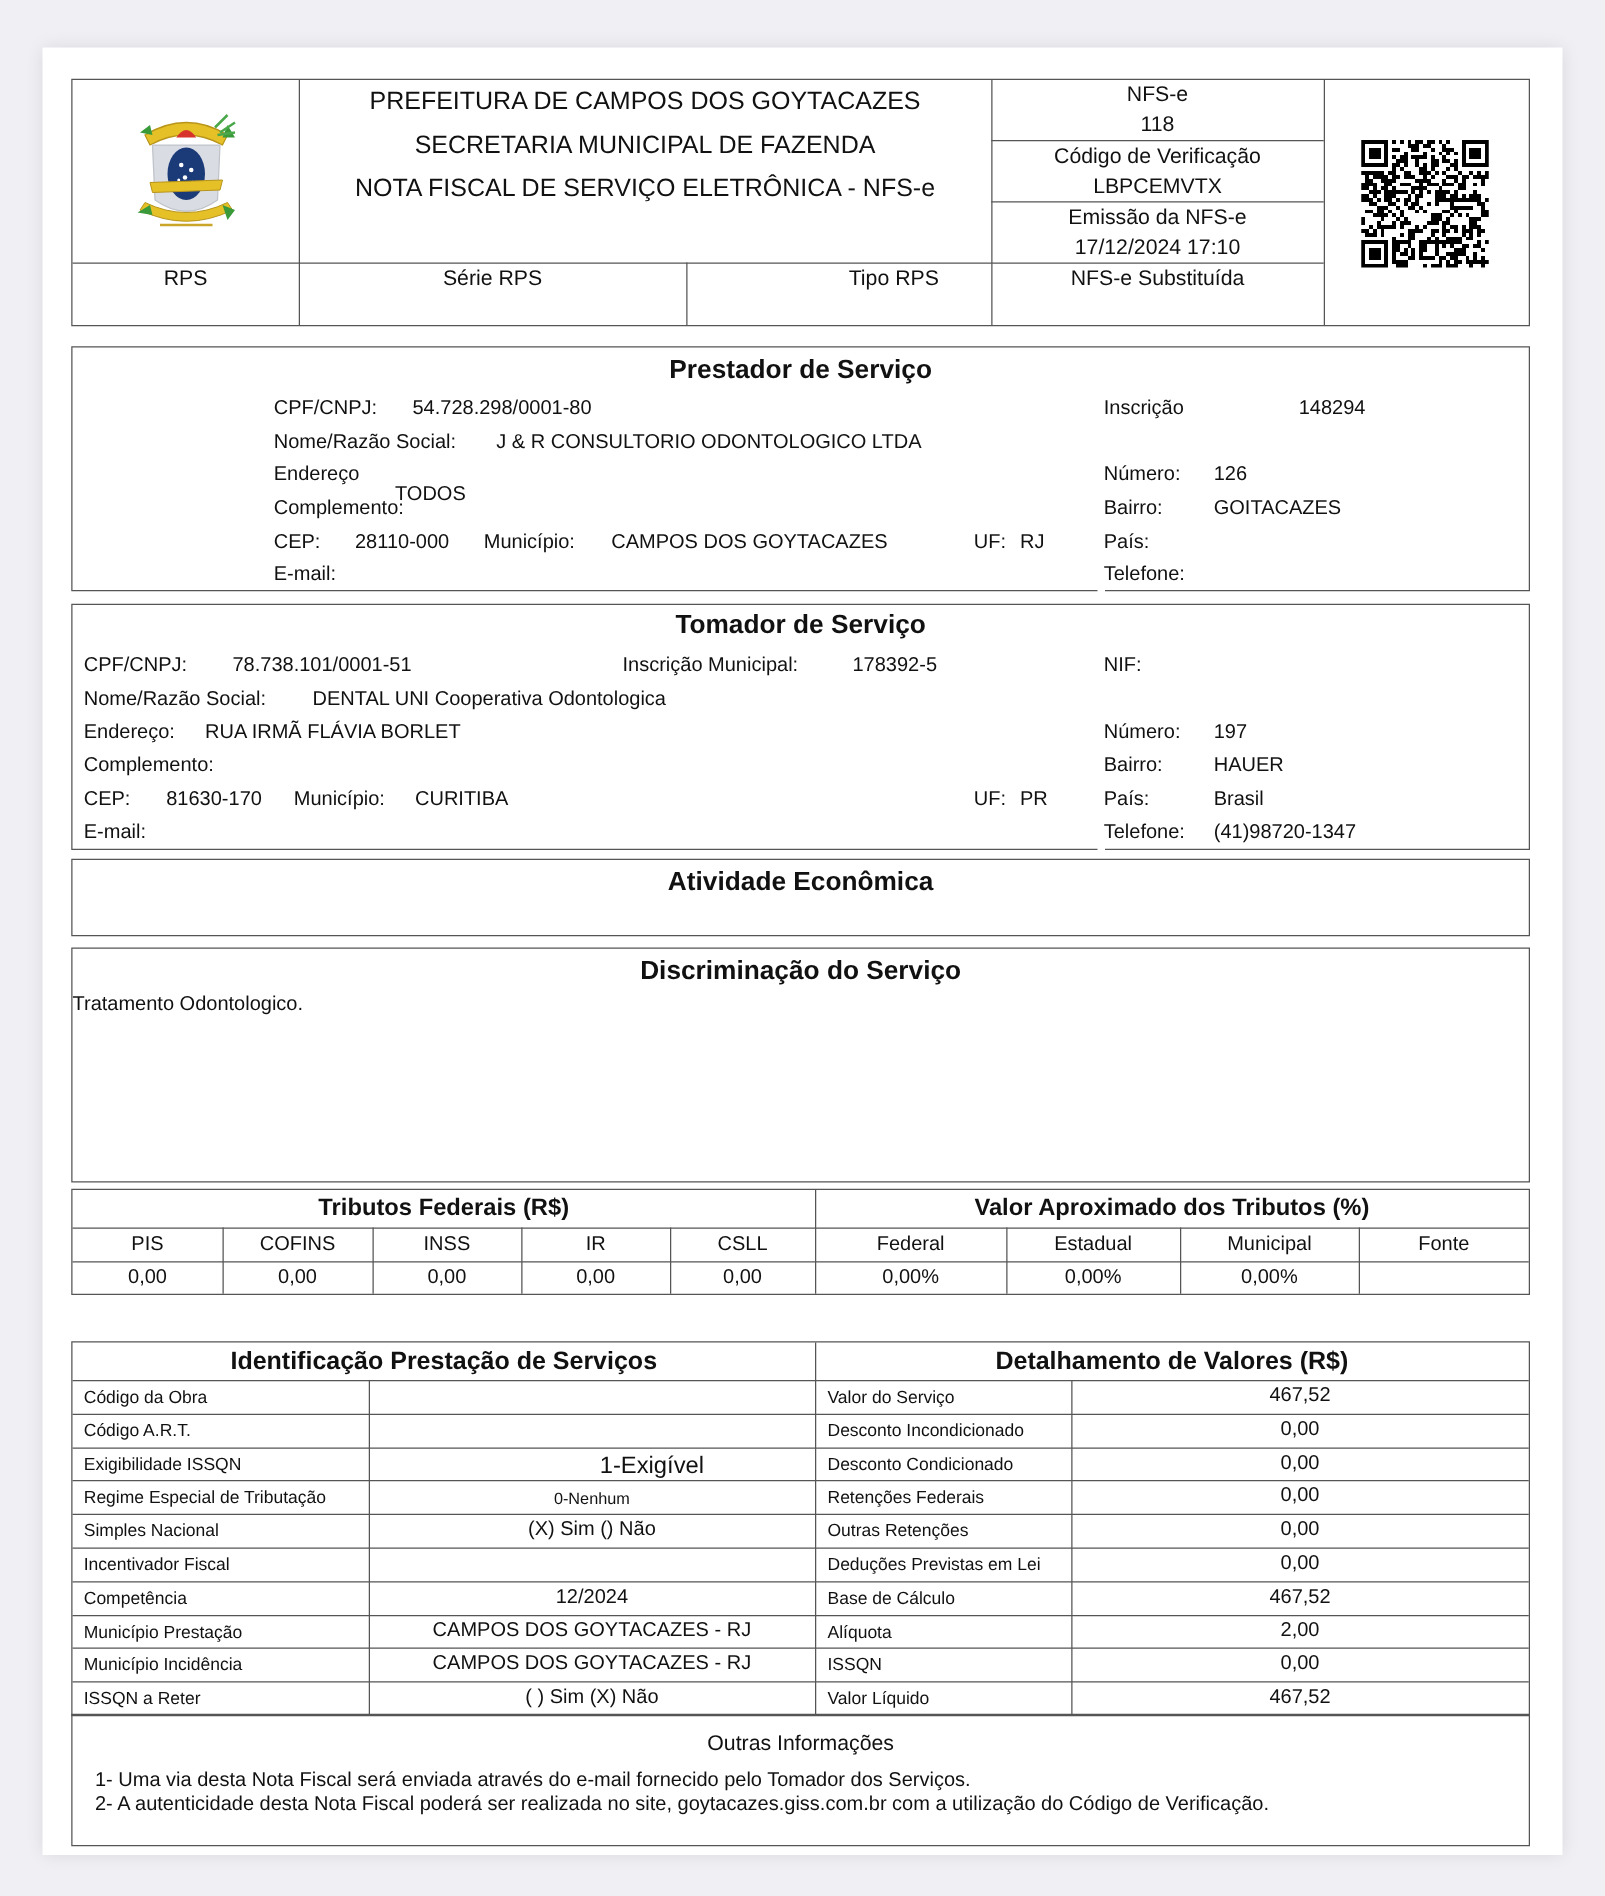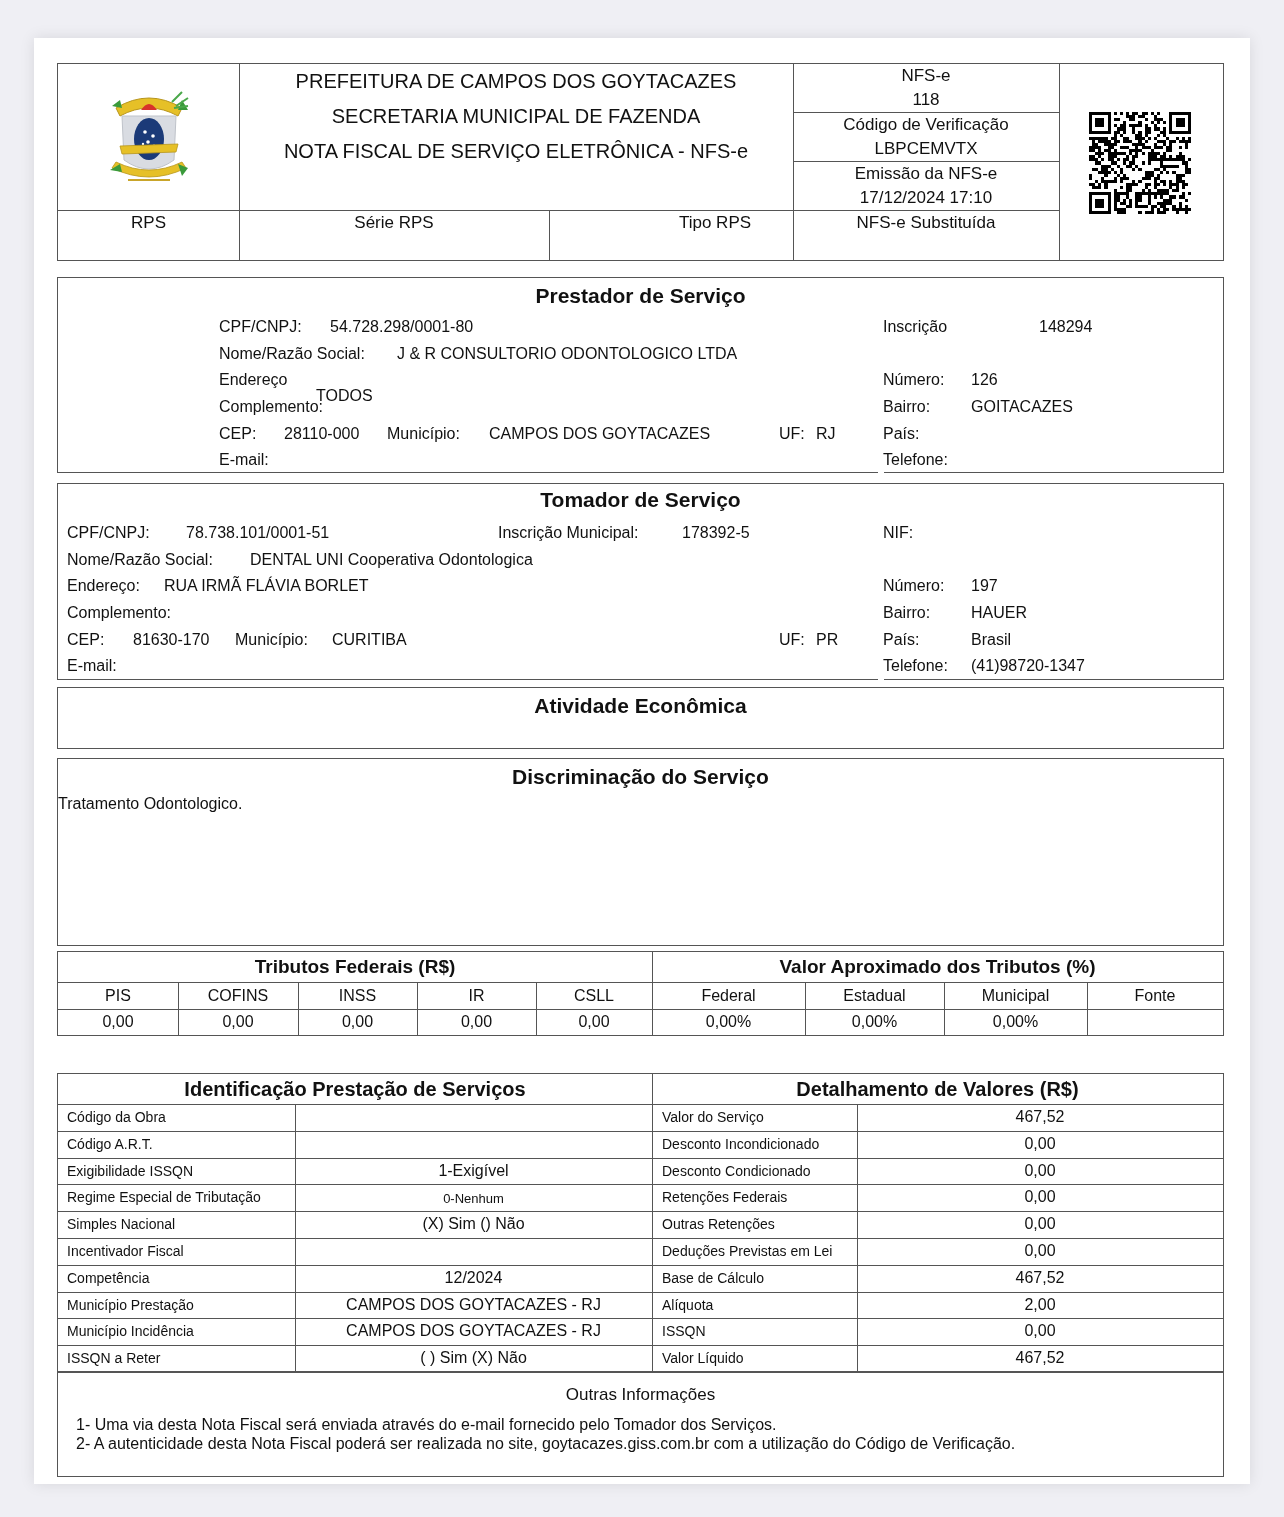--- a/index.html
+++ b/index.html
@@ -657,21 +657,21 @@
         <div class="abs center" style="left:237px; width:357px; font-size:16px; top:34px;"></div>
         <div class="abs f14" style="left:604px; top:35px;">Valor do Serviço</div>
         <div class="abs f16 center" style="left:799px; width:366px; top:34px;">467,52</div>
         <div class="hline" style="left:0; top:56.8px; width:1165px;"></div>
         <div class="abs f14" style="left:9px; top:61.8px;">Código A.R.T.</div>
         <div class="abs center" style="left:237px; width:357px; font-size:16px; top:60.8px;"></div>
         <div class="abs f14" style="left:604px; top:61.8px;">Desconto Incondicionado</div>
         <div class="abs f16 center" style="left:799px; width:366px; top:60.8px;">0,00</div>
         <div class="hline" style="left:0; top:83.6px; width:1165px;"></div>
         <div class="abs f14" style="left:9px; top:88.6px;">Exigibilidade ISSQN</div>
-        <div class="abs center" style="left:237px; width:357px; font-size:16px; top:87.6px;">1-Exigível</div>
+        <div class="abs center" style="left:237px; width:357px; font-size:19px; top:87.6px;padding-left:48px;">1-Exigível</div>
         <div class="abs f14" style="left:604px; top:88.6px;">Desconto Condicionado</div>
         <div class="abs f16 center" style="left:799px; width:366px; top:87.6px;">0,00</div>
         <div class="hline" style="left:0; top:110.4px; width:1165px;"></div>
         <div class="abs f14" style="left:9px; top:115.4px;">Regime Especial de Tributação</div>
         <div class="abs center" style="left:237px; width:357px; font-size:13px; top:117.4px;">0-Nenhum</div>
         <div class="abs f14" style="left:604px; top:115.4px;">Retenções Federais</div>
         <div class="abs f16 center" style="left:799px; width:366px; top:114.4px;">0,00</div>
         <div class="hline" style="left:0; top:137.2px; width:1165px;"></div>
         <div class="abs f14" style="left:9px; top:142.2px;">Simples Nacional</div>
         <div class="abs center" style="left:237px; width:357px; font-size:16px; top:141.2px;">(X) Sim () Não</div>

